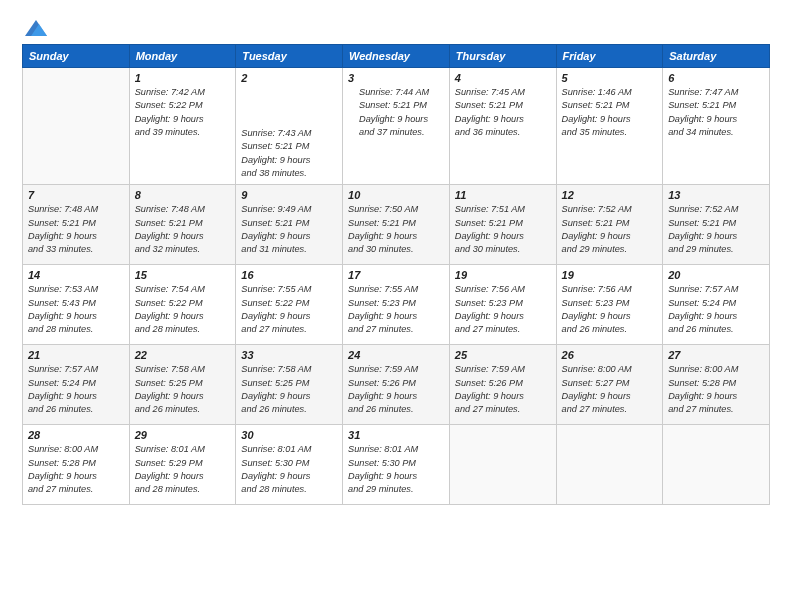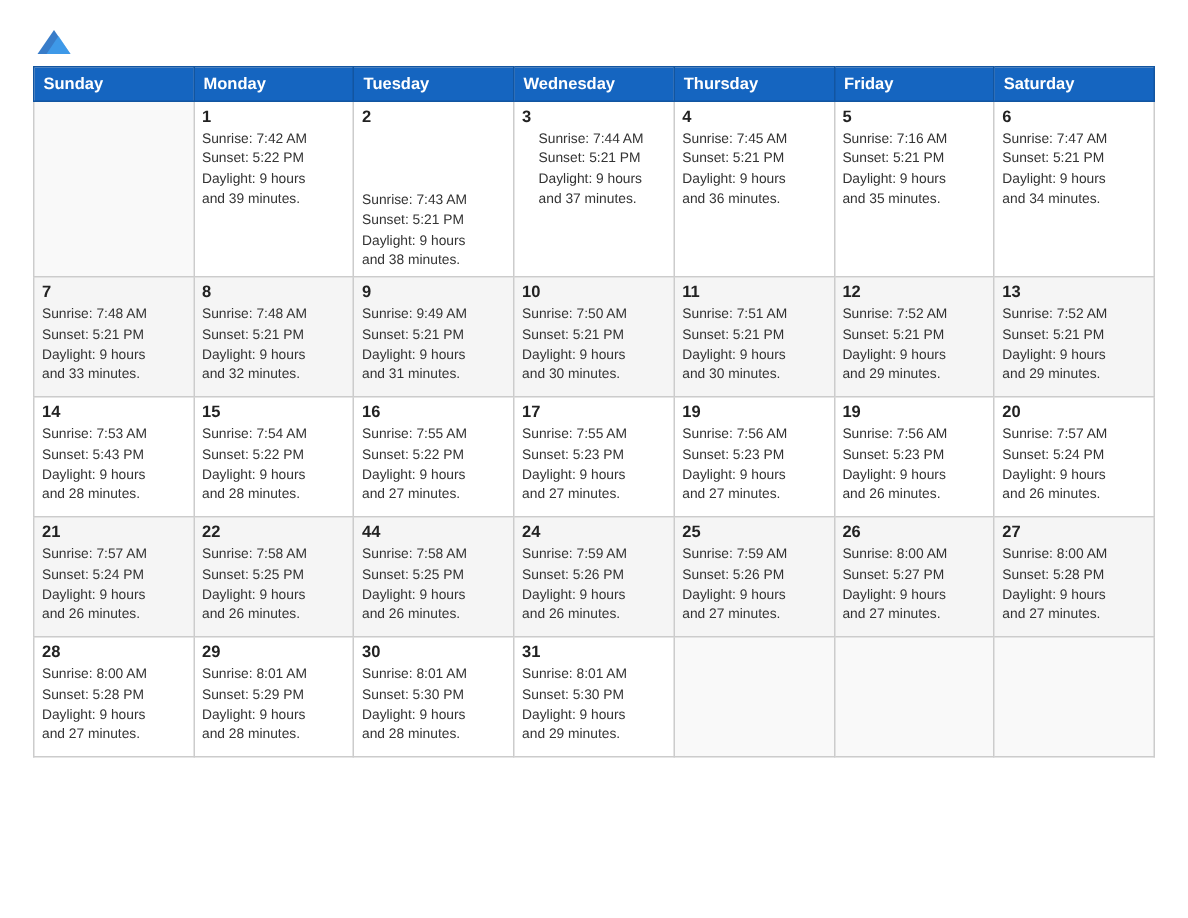--- a/index.html
+++ b/index.html
@@ -8,20 +8,21 @@
       background: #fff;
       width: 792px;
       height: 612px;
       overflow: hidden;
     }
     .page {
       width: 792px;
       height: 612px;
       padding: 18px 22px 14px 22px;
       background: #fff;
+      font-style: italic;
     }
     .header {
       display: flex;
       justify-content: space-between;
       align-items: flex-start;
       margin-bottom: 8px;
     }
     .logo {
       display: flex;
       flex-direction: column;
@@ -149,21 +150,21 @@
           </td>
           <td>
             <span class="day-num">4</span>
             <div class="day-info" style="white-space: pre-line;">Sunrise: 7:45 AM
 Sunset: 5:21 PM
 Daylight: 9 hours
 and 36 minutes.</div>
           </td>
           <td>
             <span class="day-num">5</span>
-            <div class="day-info" style="white-space: pre-line;">Sunrise: 7:16 AM
+            <div class="day-info" style="white-space: pre-line;">Sunrise: 1:46 AM
 Sunset: 5:21 PM
 Daylight: 9 hours
 and 35 minutes.</div>
           </td>
           <td>
             <span class="day-num">6</span>
             <div class="day-info" style="white-space: pre-line;">Sunrise: 7:47 AM
 Sunset: 5:21 PM
 Daylight: 9 hours
 and 34 minutes.</div>
@@ -280,21 +281,21 @@
 and 26 minutes.</div>
           </td>
           <td>
             <span class="day-num">22</span>
             <div class="day-info" style="white-space: pre-line;">Sunrise: 7:58 AM
 Sunset: 5:25 PM
 Daylight: 9 hours
 and 26 minutes.</div>
           </td>
           <td>
-            <span class="day-num">44</span>
+            <span class="day-num">33</span>
             <div class="day-info" style="white-space: pre-line;">Sunrise: 7:58 AM
 Sunset: 5:25 PM
 Daylight: 9 hours
 and 26 minutes.</div>
           </td>
           <td>
             <span class="day-num">24</span>
             <div class="day-info" style="white-space: pre-line;">Sunrise: 7:59 AM
 Sunset: 5:26 PM
 Daylight: 9 hours

